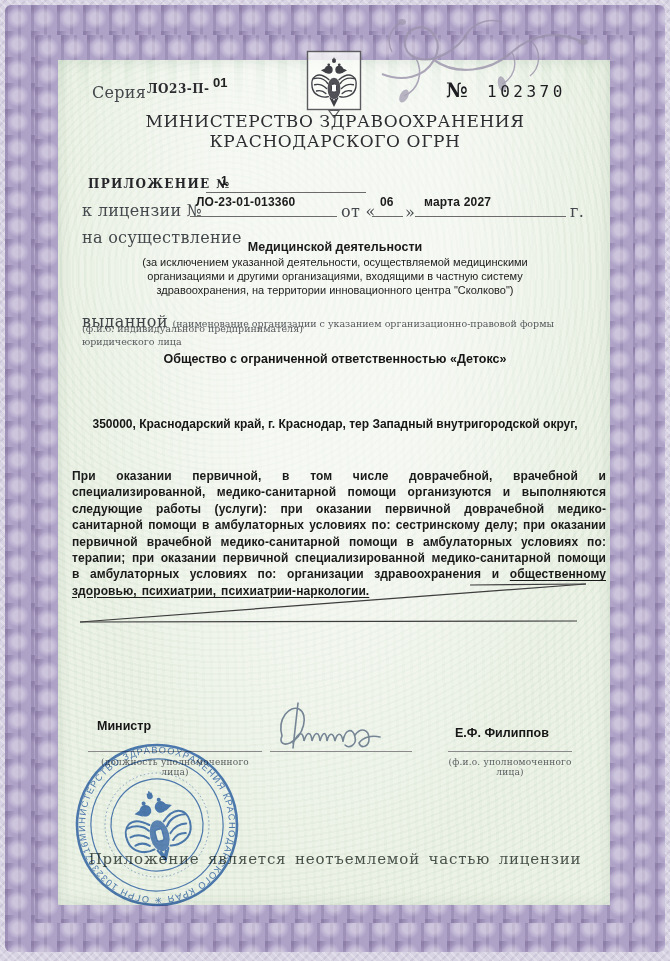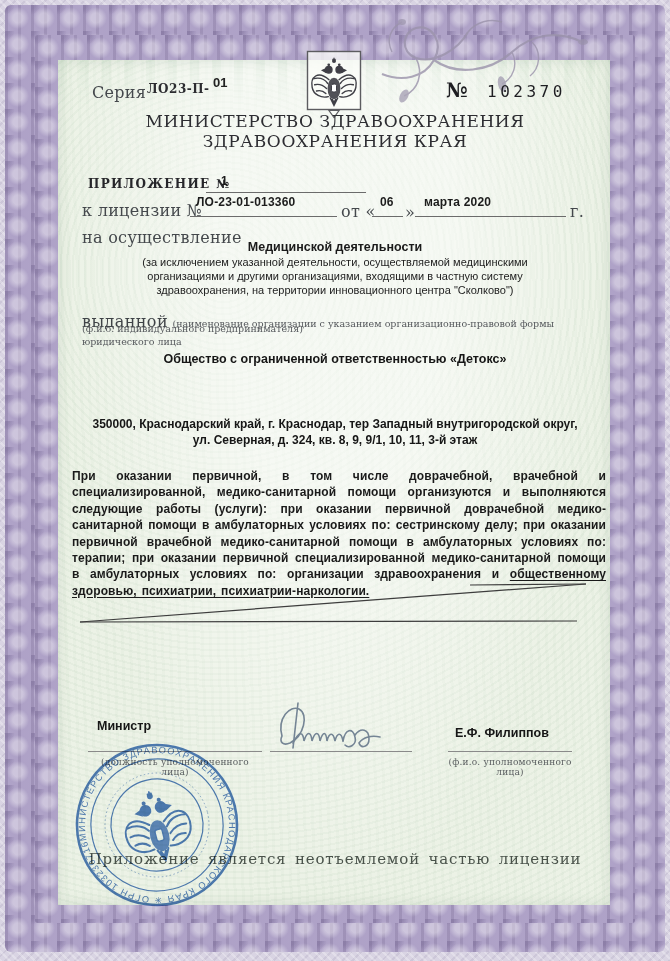--- a/index.html
+++ b/index.html
@@ -106,52 +106,51 @@
     </svg>
   </div>
 
   <span class="abs serif label16" style="left:92px;top:83px;">Серия</span>
   <span class="abs serif" style="left:147px;top:82px;font-size:12px;font-weight:bold;color:#2c2c30;letter-spacing:.5px;">ЛО23-П-</span>
   <span class="abs" style="left:213px;top:75px;font-size:13px;font-weight:bold;color:#222;">01</span>
   <span class="abs serif" style="left:446px;top:78px;font-size:20px;font-weight:bold;color:#1e1e22;">№</span>
   <span class="abs" style="left:487px;top:82px;font-family:'DejaVu Sans Mono',monospace;font-size:16px;letter-spacing:3.5px;color:#1e1e22;">102370</span>
 
   <div class="abs center serif" style="top:111px;font-size:17px;letter-spacing:.6px;color:#2d2d32;">МИНИСТЕРСТВО ЗДРАВООХРАНЕНИЯ</div>
-  <div class="abs center serif" style="top:131px;font-size:17px;letter-spacing:.6px;color:#2d2d32;">ЗДРАВООХРАНЕНИЯ КРАЯ</div>
+  <div class="abs center serif" style="top:131px;font-size:17px;letter-spacing:.6px;color:#2d2d32;">КРАСНОДАРСКОГО ОГРН</div>
 
   <span class="abs serif" style="left:88px;top:177px;font-size:12px;font-weight:bold;letter-spacing:1.3px;color:#26262a;">ПРИЛОЖЕНИЕ №</span>
   <span class="abs val" style="left:221px;top:174px;">1</span>
   <div class="abs uline" style="left:206px;top:192px;width:160px;"></div>
 
   <span class="abs serif label16" style="left:82px;top:201px;">к лицензии №</span>
   <span class="abs val" style="left:196px;top:195px;">ЛО-23-01-013360</span>
   <div class="abs uline" style="left:190px;top:216px;width:147px;"></div>
   <span class="abs serif label16" style="left:341px;top:202px;">от «</span>
   <span class="abs val" style="left:380px;top:195px;">06</span>
   <div class="abs uline" style="left:372px;top:216px;width:31px;"></div>
   <span class="abs serif label16" style="left:405px;top:203px;">»</span>
-  <span class="abs val" style="left:424px;top:195px;">марта 2020</span>
+  <span class="abs val" style="left:424px;top:195px;">марта 2027</span>
   <div class="abs uline" style="left:415px;top:216px;width:151px;"></div>
   <span class="abs serif label16" style="left:570px;top:202px;">г.</span>
 
   <span class="abs serif label16" style="left:82px;top:228px;">на осуществление</span>
   <div class="abs center" style="top:240px;font-weight:bold;font-size:12.5px;color:#1a1a1a;">Медицинской деятельности</div>
   <div class="abs center notes" style="top:256px;">(за исключением указанной деятельности, осуществляемой медицинскими</div>
   <div class="abs center notes" style="top:270px;">организациями и другими организациями, входящими в частную систему</div>
   <div class="abs center notes" style="top:284px;">здравоохранения, на территории инновационного центра "Сколково")</div>
 
   <div class="abs" style="left:82px;top:312px;width:512px;">
     <span class="serif" style="font-size:16px;letter-spacing:.4px;color:#3f4347;">выданной</span>
     <span class="serif" style="font-size:9.5px;color:#55585c;">(наименование организации с указанием организационно-правовой формы юридического лица</span>
   </div>
   <div class="abs serif" style="left:82px;top:323px;font-size:9.5px;color:#55585c;">(ф.и.о. индивидуального предпринимателя)</div>
 
   <div class="abs center" style="top:352px;font-weight:bold;font-size:12.5px;color:#161616;text-align:center;">Общество с ограниченной ответственностью «Детокс»</div>
   <div class="abs center" style="top:417px;font-weight:bold;font-size:12px;color:#161616;">350000, Краснодарский край, г. Краснодар, тер Западный внутригородской округ,</div>
-  <div class="abs center" style="top:433px;font-weight:bold;font-size:12px;color:#161616;">ул. Северная, д. 324, кв. 8, 9, 9/1, 10, 11, 3-й этаж</div>
 
   <div class="abs para" style="left:72px;top:468px;width:534px;">
     <span>При оказании первичной, в том числе доврачебной, врачебной и специализированной, медико-санитарной помощи организуются и выполняются следующие работы (услуги): при оказании первичной доврачебной медико-санитарной помощи в амбулаторных условиях по: сестринскому делу; при оказании первичной врачебной медико-санитарной помощи в амбулаторных условиях по: терапии; при оказании первичной специализированной медико-санитарной помощи в амбулаторных условиях по: организации здравоохранения и </span><span class="ul-last">общественному здоровью, психиатрии, психиатрии-наркологии.</span>
   </div>
 
   <svg class="abs" style="left:0;top:0;" width="670" height="961">
     <line x1="470" y1="585" x2="586" y2="584" stroke="#3d3d3d" stroke-width="1.2"></line>
     <line x1="586" y1="584" x2="80" y2="622" stroke="#3d3d3d" stroke-width="1.2"></line>
     <line x1="80" y1="622" x2="577" y2="621" stroke="#3d3d3d" stroke-width="1.2"></line>
   </svg>

